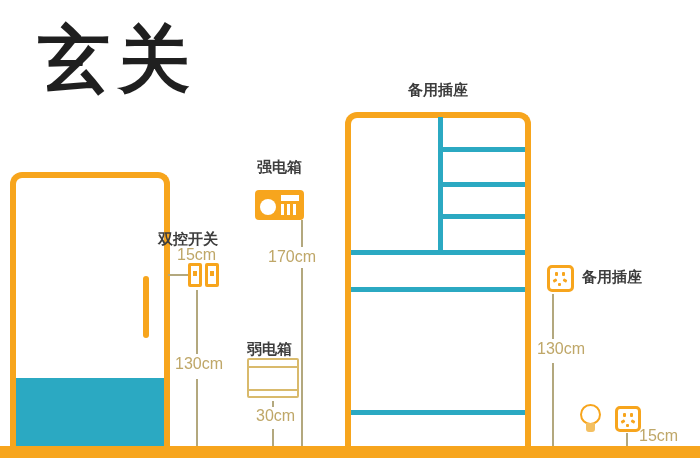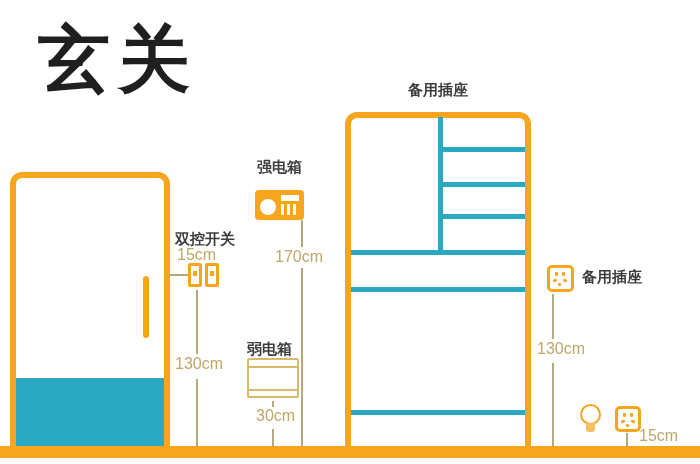--- a/index.html
+++ b/index.html
@@ -18,36 +18,36 @@
         border:6px solid var(--orange,#f7a51d);border-bottom:none;border-radius:12px 12px 0 0;background:#fff;}
   .door-kick{position:absolute;left:0;right:0;bottom:0;height:69px;background:var(--teal,#2ba9c2);}
   .door-handle{position:absolute;left:127px;top:98px;width:6px;height:62px;border-radius:3px;
                background:var(--orange,#f7a51d);}
 
   
   .switch{position:absolute;top:263px;width:14px;height:24px;box-sizing:border-box;
           border:3px solid var(--orange,#f7a51d);border-radius:2px;background:#fff;}
   .switch .dot{display:block;width:4px;height:5px;margin:5px auto 0;background:var(--orange,#f7a51d);}
   .sw1{left:188px}.sw2{left:205px}
-  #sw-label{left:175px;top:230px}
+  #sw-label{left:158px;top:230px}
   #sw-offset{left:177px;top:246px}
   #sw-conn{left:168px;top:274px;width:21px}
   #sw-v1{left:196px;top:290px;height:64px}
   #sw-height{left:175px;top:355px}
   #sw-v2{left:196px;top:379px;height:67px}
 
   
   .panel{position:absolute;left:255px;top:190px;width:49px;height:30px;background:var(--orange,#f7a51d);border-radius:4px;}
   .panel-circle{position:absolute;left:5px;top:9px;width:16px;height:16px;border-radius:50%;background:#fff;}
   .panel-bar{position:absolute;left:26px;top:5px;width:18px;height:6px;background:#fff;}
   .panel-switches{position:absolute;left:26px;top:14px;width:18px;height:11px;
                   background:repeating-linear-gradient(90deg,#fff 0 3px,transparent 3px 6px);}
   #sb-label{left:257px;top:158px}
   #sb-v1{left:301px;top:220px;height:27px}
-  #sb-height{left:275px;top:248px}
+  #sb-height{left:268px;top:248px}
   #sb-v2{left:301px;top:268px;height:178px}
 
   
   .weakbox{position:absolute;left:247px;top:358px;width:52px;height:40px;box-sizing:border-box;
            border:2px solid var(--tan,#d9ba6c);border-radius:2px;background:#fff;}
   .weakbox .rule-top{position:absolute;left:0;right:0;top:6px;height:2px;background:var(--tan,#d9ba6c);}
   .weakbox .rule-bottom{position:absolute;left:0;right:0;bottom:5px;height:2px;background:var(--tan,#d9ba6c);}
   #wb-label{left:247px;top:340px}
   #wb-v1{left:272px;top:401px;height:6px}
   #wb-height{left:256px;top:407px}

